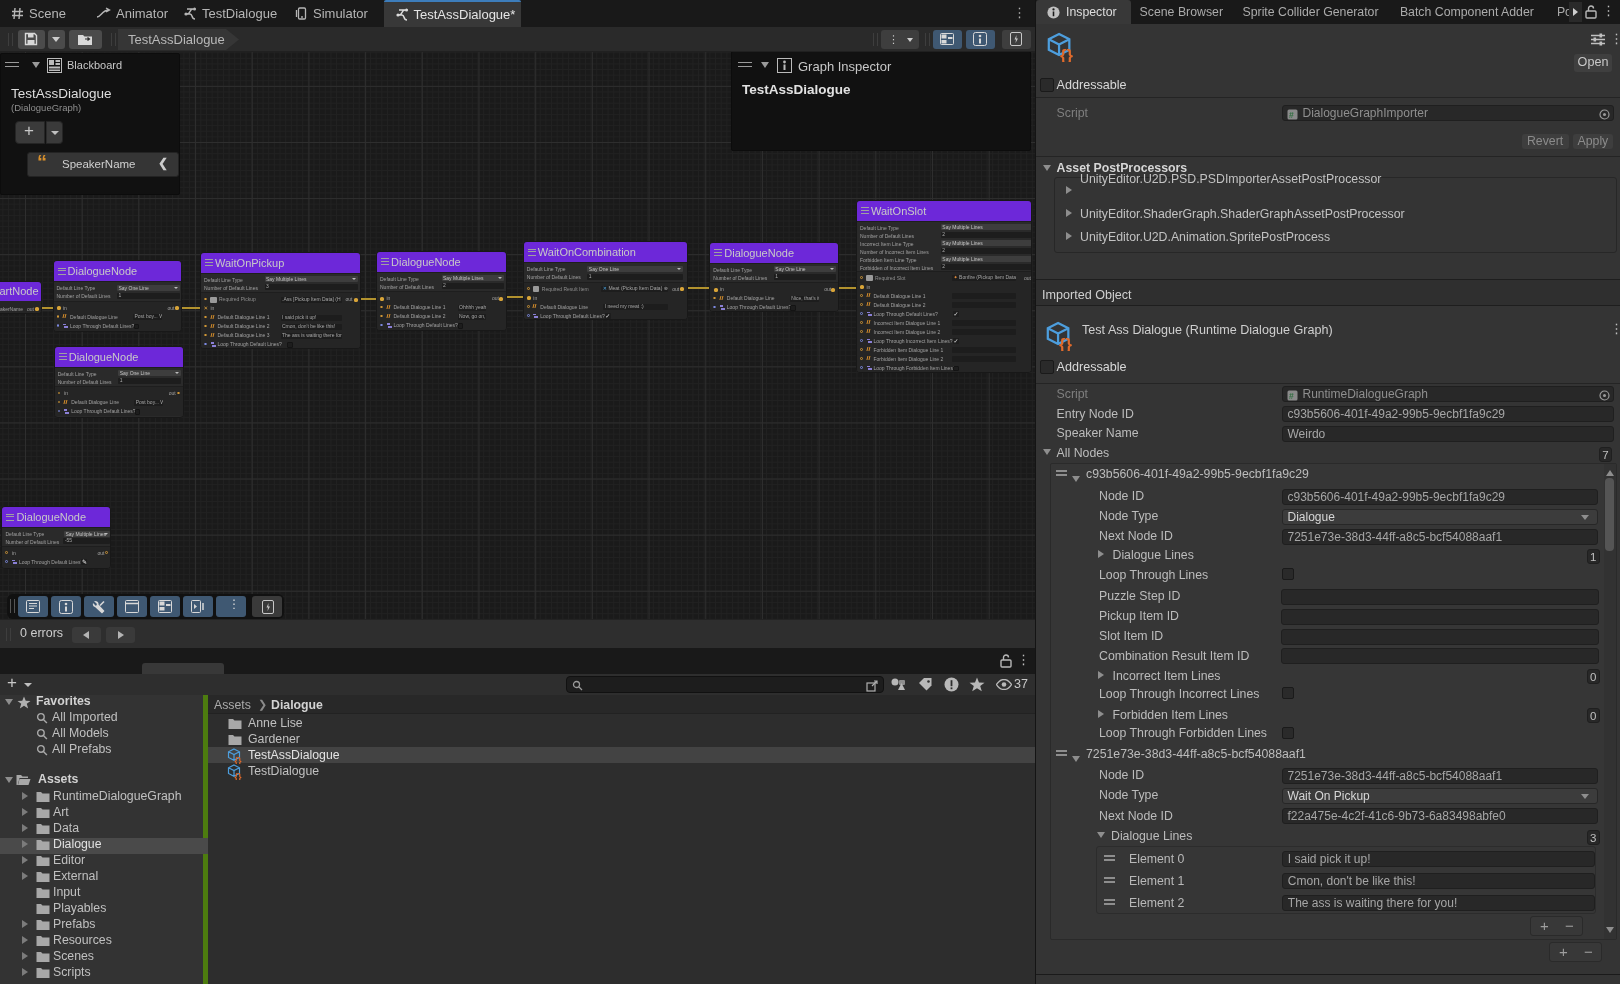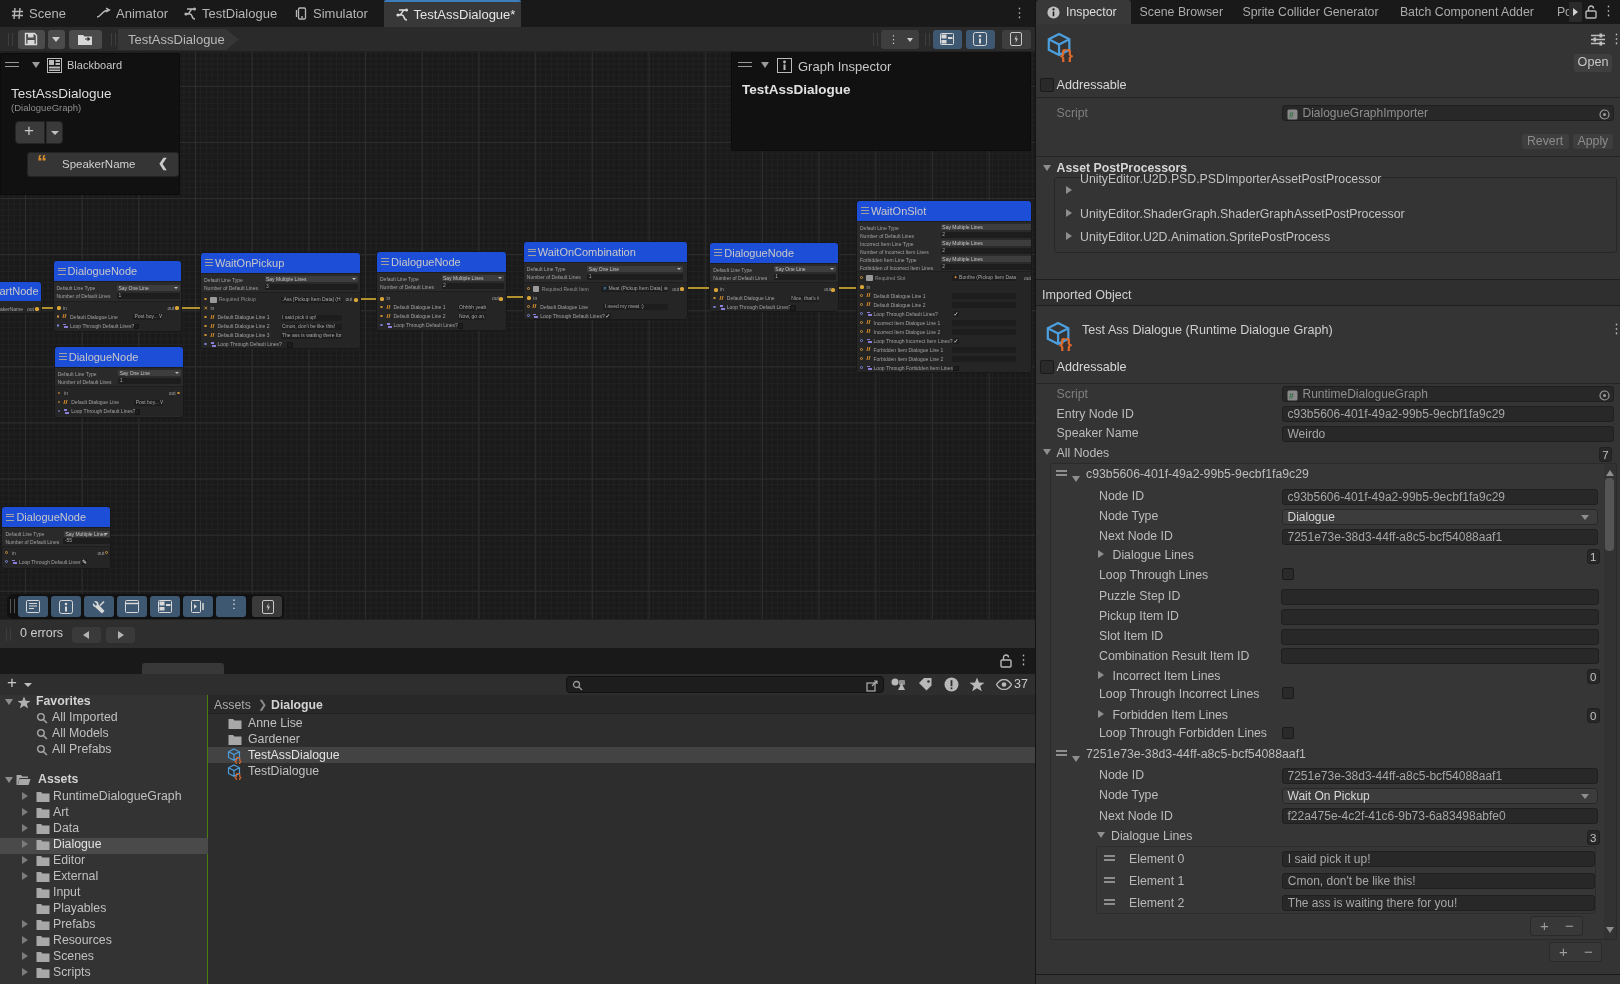--- a/index.html
+++ b/index.html
@@ -25,21 +25,21 @@
     linear-gradient(90deg, #2e2e2e 1px, transparent 1px),
     linear-gradient(#212121 1px, transparent 1px),
     linear-gradient(90deg, #212121 1px, transparent 1px);
   background-size: 56.7px 56.1px, 56.7px 56.1px, 5.67px 5.61px, 5.67px 5.61px;
   background-position: 25px 33.9px, 25px 33.9px, 25px 33.9px, 25px 33.9px;
 }
 
 
 .node { position:absolute; background:#2a2a2a; border:1px solid #181818; border-radius:4px; overflow:hidden; }
 .edge { position:absolute; height:2px; background:#b2922e; }
-.nt { height:20px; display:flex; align-items:center; gap:2px; padding-left:4px; background:#1d4ed8; font-size:11px; color:#c8c8c8; white-space:nowrap; }
+.nt { height:20px; display:flex; align-items:center; gap:2px; padding-left:4px; background:#6d28d9; font-size:11px; color:#c8c8c8; white-space:nowrap; }
 .nicon { display:inline-block; width:8px; height:7px; border-top:1.3px solid #a0a0a0; border-bottom:1.3px solid #a0a0a0; position:relative; }
 .nicon:after { content:""; position:absolute; left:0; top:1.7px; width:8px; border-top:1.3px solid #a0a0a0; }
 .np { background:#2a2a2a; border-top:1px solid #1e1e1e; border-bottom:1px solid #1e1e1e; padding-top:2.5px; position:relative; }
 .np .r { height:8px; position:relative; font-size:5px; color:#a2a2a2; white-space:nowrap; }
 .np .l { position:absolute; left:3px; top:0.5px; }
 .dd { position:absolute; top:0; background:#3d3d3d; border-radius:1px; color:#c6c6c6; height:6px; line-height:6px; padding-left:1.5px; font-size:5px; overflow:hidden; white-space:nowrap; }
 .ddar { position:absolute; right:2px; top:2px; width:0; height:0; border-top:2.5px solid #bbb; border-left:2px solid transparent; border-right:2px solid transparent; }
 .tf { position:absolute; top:0; background:#1d1d1d; border-radius:1px; height:6px; line-height:5.5px; padding-left:1.5px; font-size:5px; color:#a8a8a8; overflow:hidden; white-space:nowrap; }
 .pp { position:relative; background:#252525; padding-top:2px; }
 .pp .r { position:relative; height:9px; font-size:5px; color:#a2a2a2; white-space:nowrap; line-height:9px; }
@@ -63,21 +63,21 @@
 
 .gpanel { position:absolute; background:rgba(17,17,17,0.96); border:1px solid #0c0c0c; border-radius:2px; }
 
 
 #errbar { position:absolute; left:0; top:619px; width:1035px; height:29px; background:#2e2e2e; border-top:1px solid #222; }
 #btabs { position:absolute; left:0; top:648px; width:1035px; height:26px; background:#191919; }
 .btab { position:absolute; top:15px; height:40px; display:flex; align-items:center; gap:6px; color:#ababab; font-size:12.5px; }
 .btab.active { background:#383838; color:#e2e2e2; border-radius:3px 3px 0 0; }
 #ctrlrow { position:absolute; left:0; top:674px; width:1035px; height:21px; background:#2e2e2e; }
 #browser { position:absolute; left:0; top:695px; width:1035px; height:289px; background:#2d2d2d; }
-#tree { position:absolute; left:0; top:0; width:208px; height:289px; background:#333333; border-right:1px solid #4d7c0f; }
+#tree { position:absolute; left:0; top:0; width:208px; height:289px; background:#333333; border-right:5px solid #4d7c0f; }
 .titem { position:absolute; font-size:12.3px; color:#c0c0c0; white-space:nowrap; }
 .tdown { position:absolute; width:0; height:0; border-top:6px solid #8e8e8e; border-left:4.5px solid transparent; border-right:4.5px solid transparent; }
 .tright { position:absolute; width:0; height:0; border-left:6px solid #7c7c7c; border-top:4.5px solid transparent; border-bottom:4.5px solid transparent; }
 .mag { position:absolute; }
 .fold { position:absolute; width:14px; height:12px; }
 .gcube { position:absolute; width:15px; height:16px; }
 #files { position:absolute; left:208px; top:0; width:827px; height:289px; background:#2d2d2d; }
 .fitem { position:absolute; font-size:12.3px; color:#c0c0c0; white-space:nowrap; }
 
 

